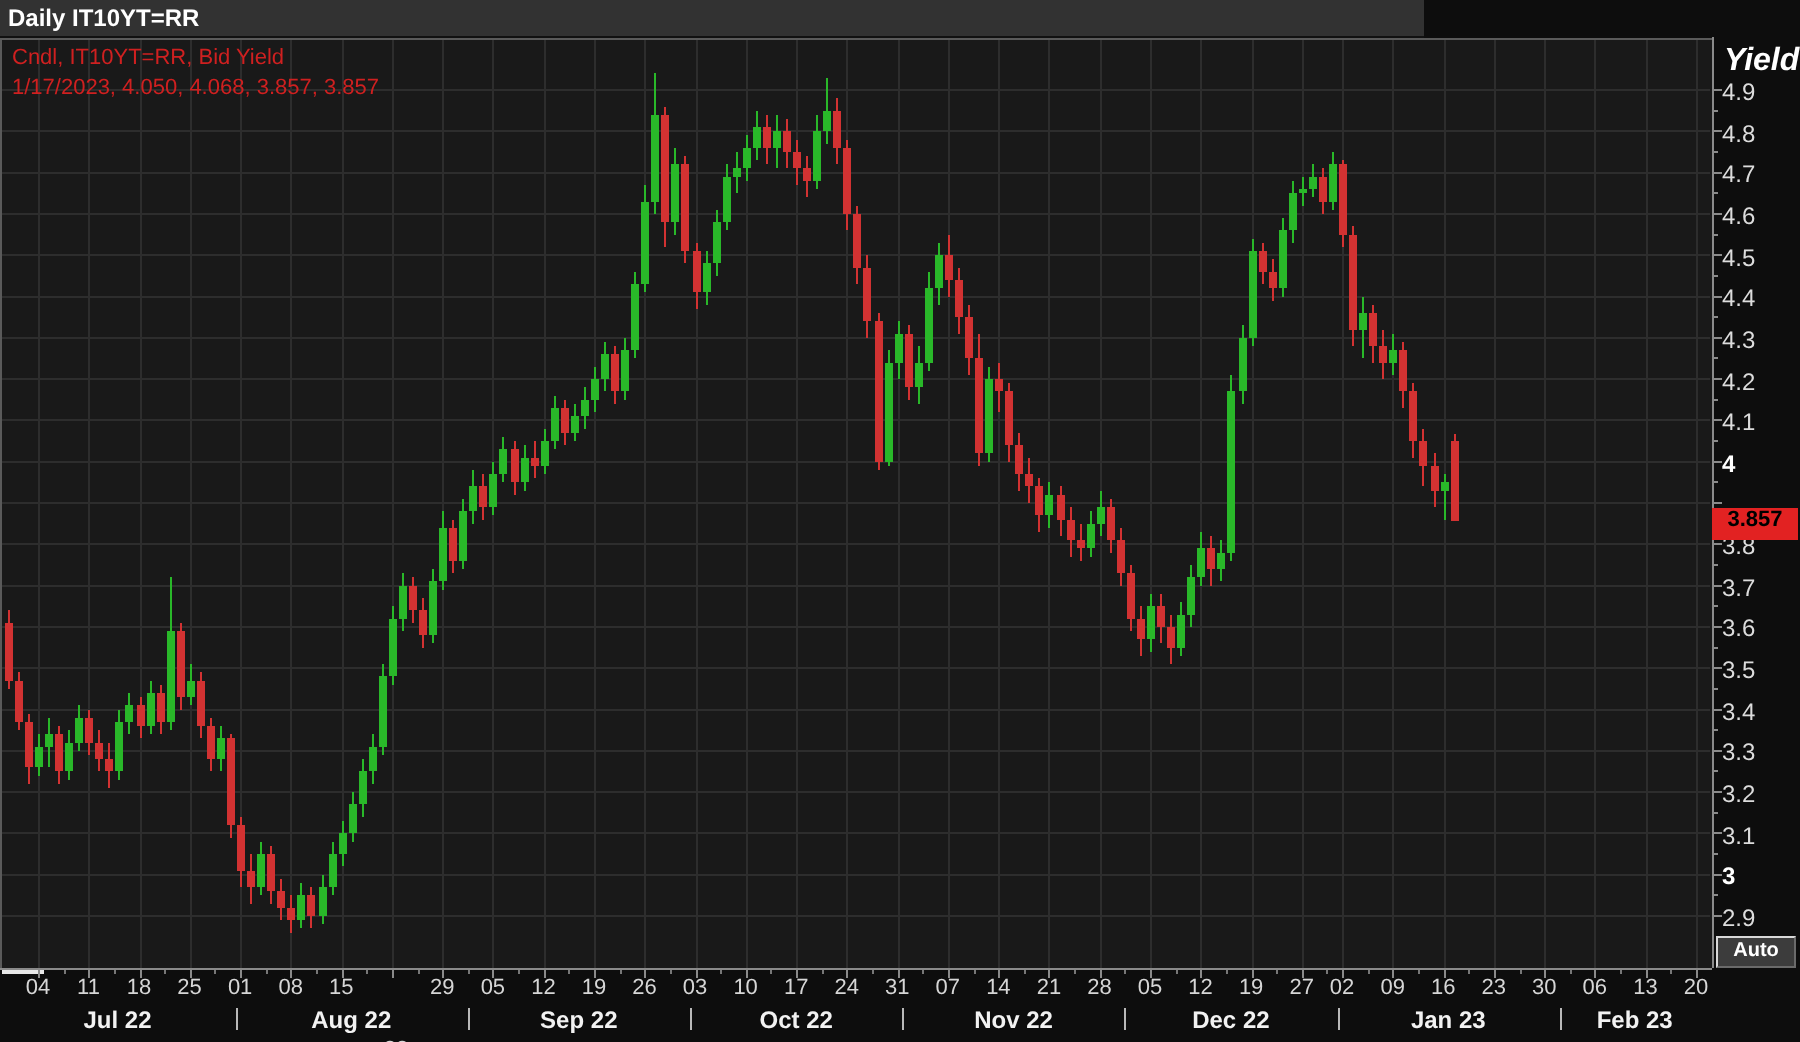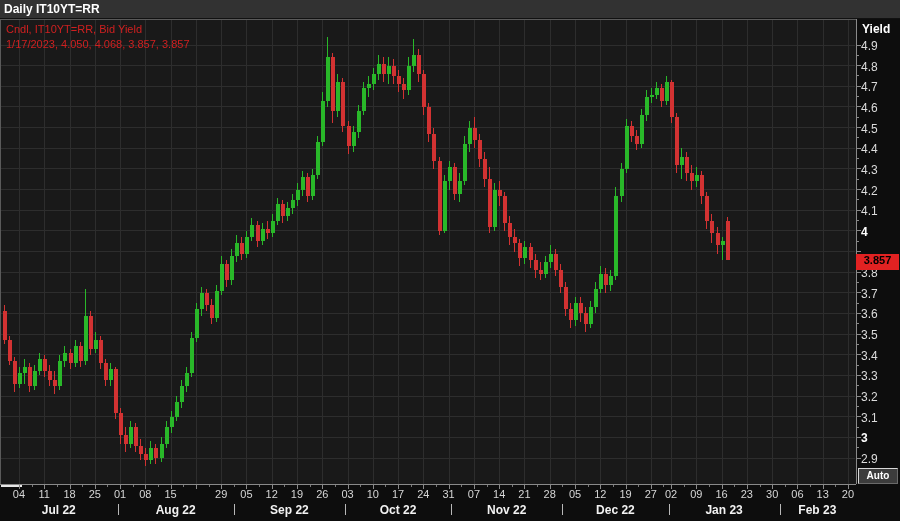--- a/index.html
+++ b/index.html
@@ -1,28 +1,28 @@
 <!DOCTYPE html>
 <html><head>
 <meta charset="utf-8">
 <style>
   html,body{margin:0;padding:0;background:#000;}
   #app{position:relative;width:900px;height:521px;background:#0d0d0d;overflow:hidden;
        font-family:"Liberation Sans","DejaVu Sans",sans-serif;}
-  #header{position:absolute;left:0;top:0;width:900px;height:18px;background:#323232;
+  #header{position:absolute;left:0;top:0;width:712px;height:18px;background:#323232;
           border-bottom:1px solid #111;}
   #header .title{position:absolute;left:4px;top:2px;font-size:12px;font-weight:bold;color:#fff;}
   #header .range{position:absolute;right:3px;top:2px;font-size:12px;color:#fff;}
   #plot-bg{position:absolute;left:0;top:19px;width:856px;height:465px;background:#191919;}
   #chart-svg{position:absolute;left:0;top:0;width:900px;height:521px;}
   .legend{position:absolute;left:6px;color:#cf2020;font-size:11px;line-height:14px;z-index:5;}
   #legend1{top:22px;} #legend2{top:37px;}
   .ylab{position:absolute;left:861px;width:38px;font-size:12px;color:#dcdcdc;z-index:4;}
   .ylab.bold{font-weight:bold;color:#fff;}
-  #yield-title{position:absolute;left:862px;top:22px;font-size:12px;font-weight:bold;color:#fff;z-index:4;}
+  #yield-title{position:absolute;left:862px;top:22px;font-size:16px;font-weight:bold;color:#fff;z-index:4;font-style:italic;}
   #price-tag{position:absolute;left:856px;width:43px;height:16px;background:#e22222;color:#000;
              font-size:11px;font-weight:bold;text-align:center;line-height:13px;z-index:6;}
   .xday{position:absolute;top:488px;width:24px;text-align:center;font-size:11px;color:#d6d6d6;z-index:4;}
   .xmon{position:absolute;top:503px;width:70px;text-align:center;font-size:12px;font-weight:bold;color:#f2f2f2;z-index:4;}
   .xsep{position:absolute;top:504px;width:1px;height:11px;background:#b8b8b8;z-index:4;}
   #auto-btn{position:absolute;left:858px;top:468px;width:38px;height:14px;background:#3c3c3c;
             border-top:1px solid #d8d8d8;border-left:1px solid #d8d8d8;
             border-bottom:1px solid #6a6a6a;border-right:1px solid #6a6a6a;
             color:#fff;font-size:10px;font-weight:bold;text-align:center;line-height:13px;z-index:6;cursor:pointer;}
 </style>

